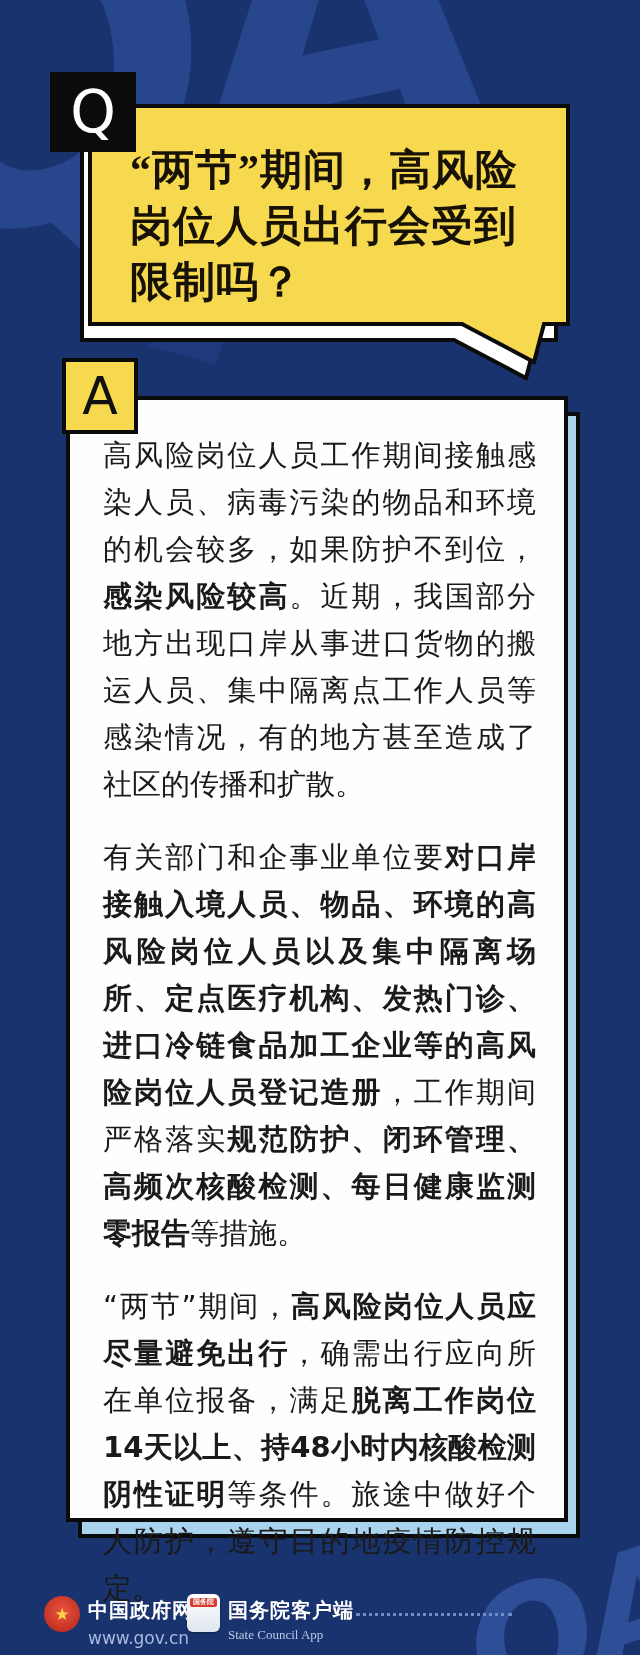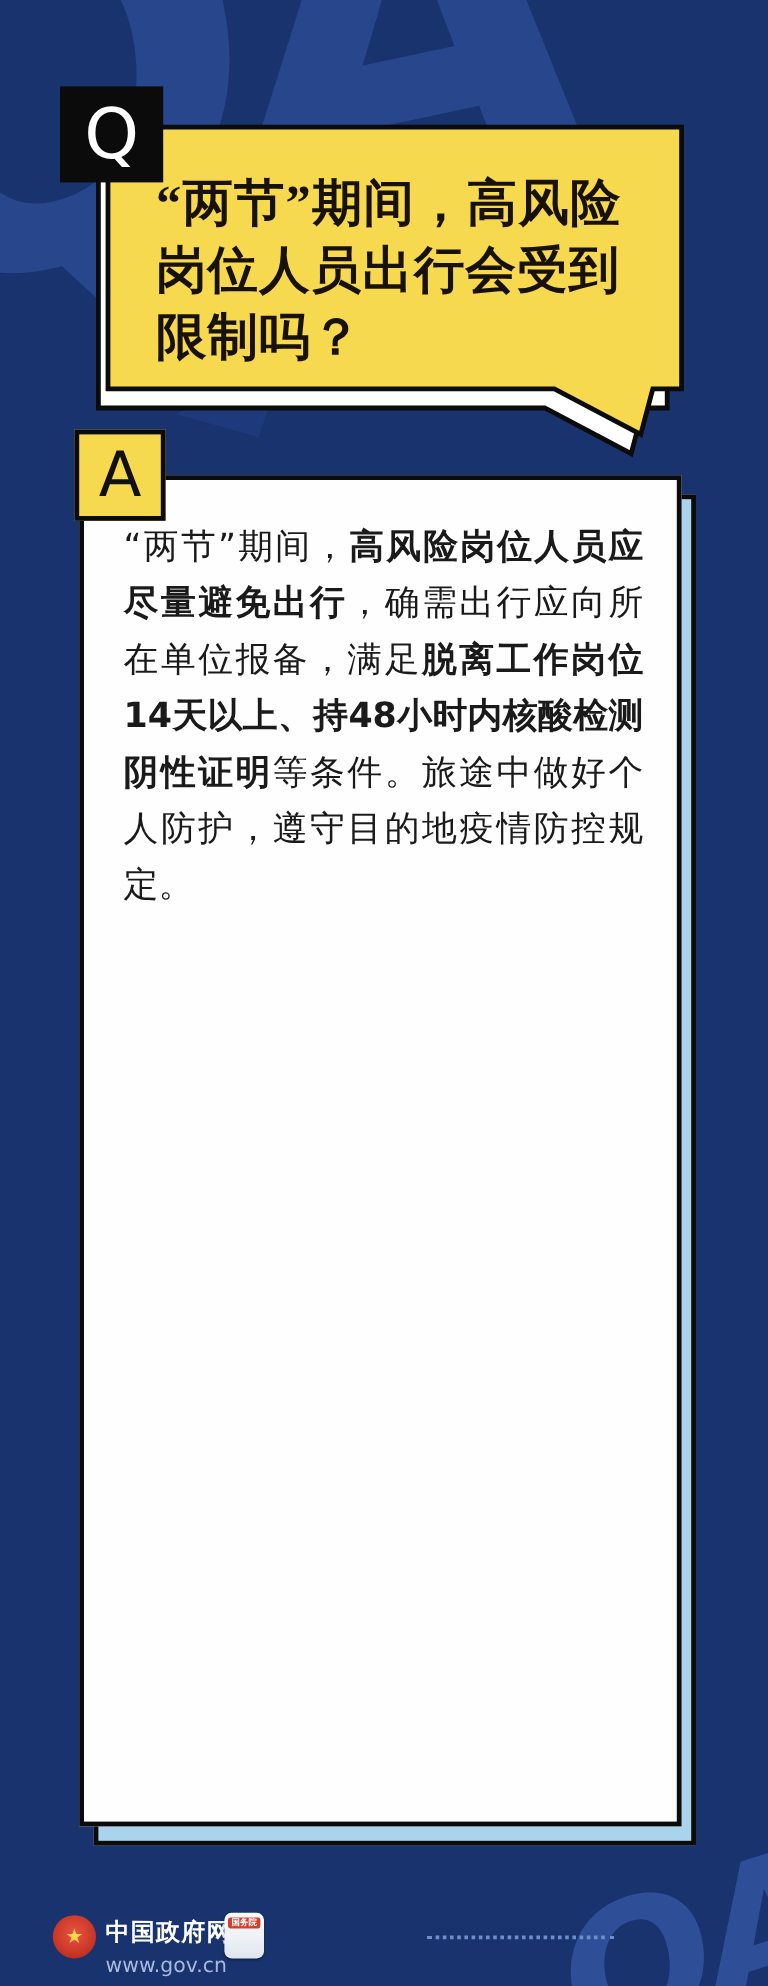--- a/index.html
+++ b/index.html
@@ -104,20 +104,22 @@
     <path d="M4,26 H478 V244 H458 L448,282 L376,244 H4 Z" fill="#FFFFFF" stroke="#0B0B0B" stroke-width="4"></path>
     <path d="M12,10 H490 V228 H466 L456,266 L384,228 H12 Z" fill="#F7D94F" stroke="#0B0B0B" stroke-width="4"></path>
   </svg>
   <div class="q-text">“两节”期间，高风险
 岗位人员出行会受到
 限制吗？</div>
 
   <div class="panel-shadow"></div>
   <div class="panel">
     <div>
+        <p class="para"><span>高风险岗位人员工作期间接触感染人员、病毒污染的物品和环境的机会较多，如果防护不到位，</span><span class="b">感染风险较高</span><span>。近期，我国部分地方出现口岸从事进口货物的搬运人员、集中隔离点工作人员等感染情况，有的地方甚至造成了社区的传播和扩散。</span></p>
+        <p class="para"><span>有关部门和企事业单位要</span><span class="b">对口岸接触入境人员、物品、环境的高风险岗位人员以及集中隔离场所、定点医疗机构、发热门诊、进口冷链食品加工企业等的高风险岗位人员登记造册</span><span>，工作期间严格落实</span><span class="b">规范防护、闭环管理、高频次核酸检测、每日健康监测零报告</span><span>等措施。</span></p>
         <p class="para"><span>“两节”期间，</span><span class="b">高风险岗位人员应尽量避免出行</span><span>，确需出行应向所在单位报备，满足</span><span class="b">脱离工作岗位14天以上、持48小时内核酸检测阴性证明</span><span>等条件。旅途中做好个人防护，遵守目的地疫情防控规定。</span></p>
       </div>
   </div>
 
   <div class="a-box">
     <span>A</span>
   </div>
 
   <div class="footer">
     <div class="emblem">
@@ -126,16 +128,20 @@
     <div class="gov-text">
       <div class="gov-name">中国政府网</div>
       <div class="gov-url">www.gov.cn</div>
     </div>
     <div class="app-icon">
       <span class="app-tag">国务院</span>
       <span class="app-line"></span>
       <span class="app-line"></span>
       <span class="app-line"></span>
     </div>
+    <div class="app-text">
+      <div class="app-name">国务院客户端</div>
+      <div class="app-sub">State Council App</div>
+    </div>
     <div class="dots"></div>
   </div>
 
 </div>
 
 </body></html>

